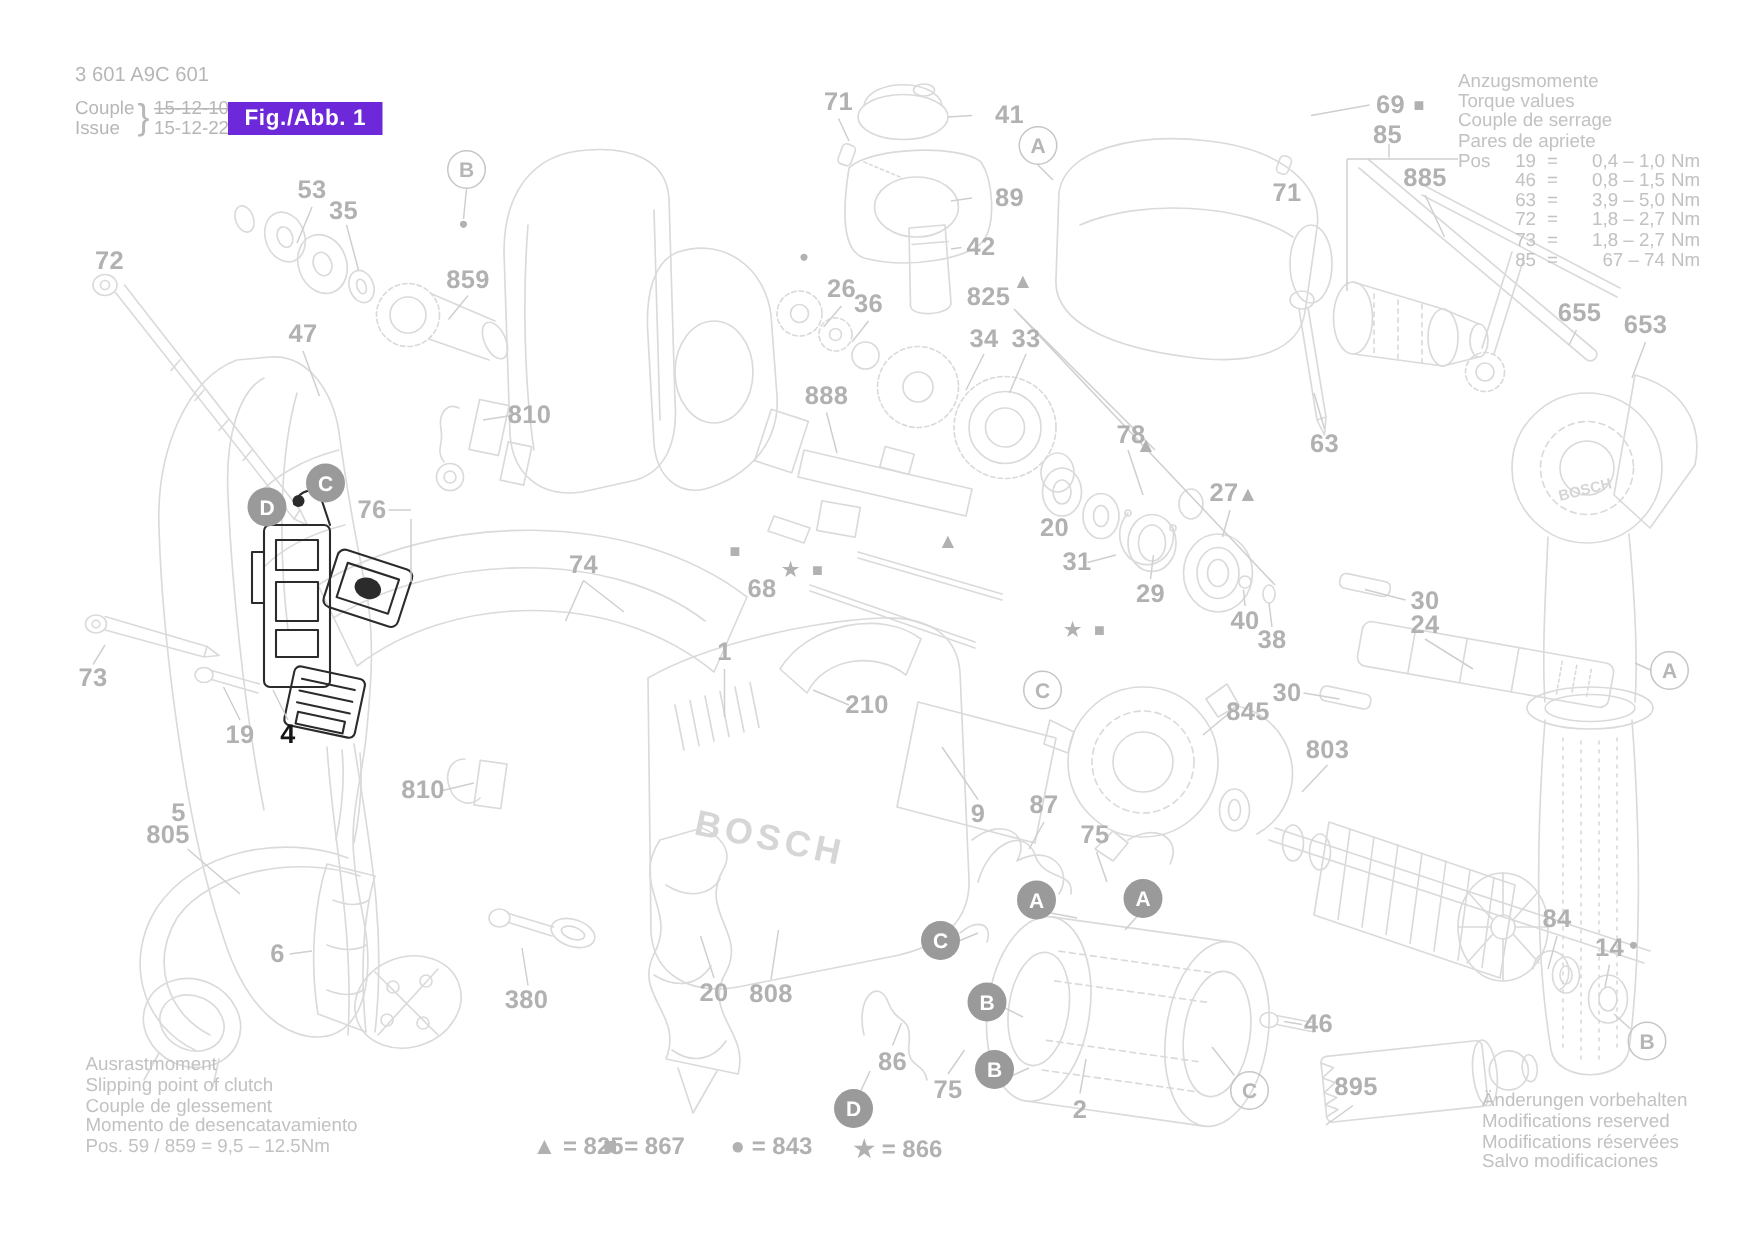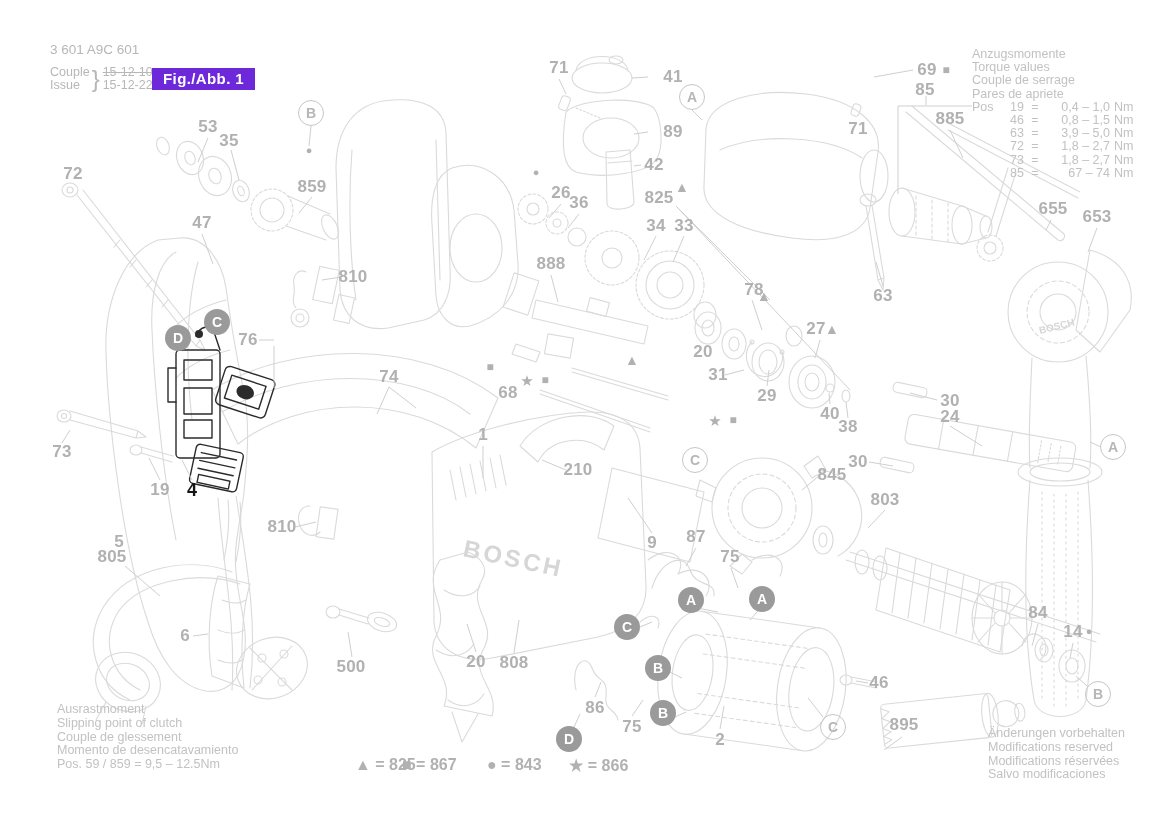--- a/index.html
+++ b/index.html
@@ -418,21 +418,21 @@
       <div class="part-label" style="left: 353px; top: 277px;">810</div>
       <div class="part-label" style="left: 248px; top: 340px;">76</div>
       <div class="part-label" style="left: 389px; top: 377px;">74</div>
       <div class="part-label" style="left: 62px; top: 452px;">73</div>
       <div class="part-label" style="left: 160px; top: 490px;">19</div>
       <div class="part-label emphasis" style="left: 192px; top: 490px;">4</div>
       <div class="part-label" style="left: 282px; top: 527px;">810</div>
       <div class="part-label" style="left: 119px; top: 542px;">5</div>
       <div class="part-label" style="left: 112px; top: 557px;">805</div>
       <div class="part-label" style="left: 185px; top: 636px;">6</div>
-      <div class="part-label" style="left: 351px; top: 667px;">500</div>
+      <div class="part-label" style="left: 351px; top: 667px;">380</div>
       <div class="part-label" style="left: 476px; top: 662px;">20</div>
       <div class="part-label" style="left: 514px; top: 663px;">808</div>
       <div class="part-label" style="left: 559px; top: 68px;">71</div>
       <div class="part-label" style="left: 673px; top: 77px;">41</div>
       <div class="part-label" style="left: 673px; top: 132px;">89</div>
       <div class="part-label" style="left: 654px; top: 165px;">42</div>
       <div class="part-label" style="left: 561px; top: 193px;">26</div>
       <div class="part-label" style="left: 579px; top: 203px;">36</div>
       <div class="part-label" style="left: 551px; top: 264px;">888</div>
       <div class="part-label" style="left: 659px; top: 198px;">825</div>

